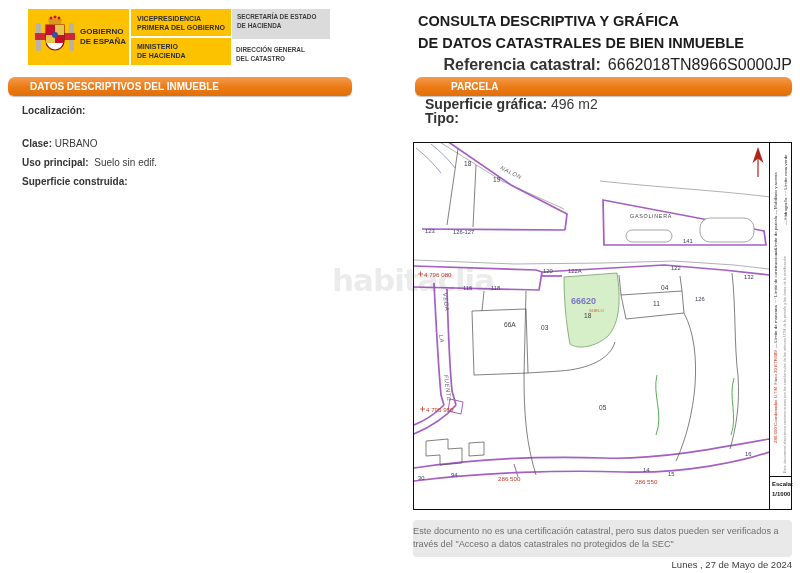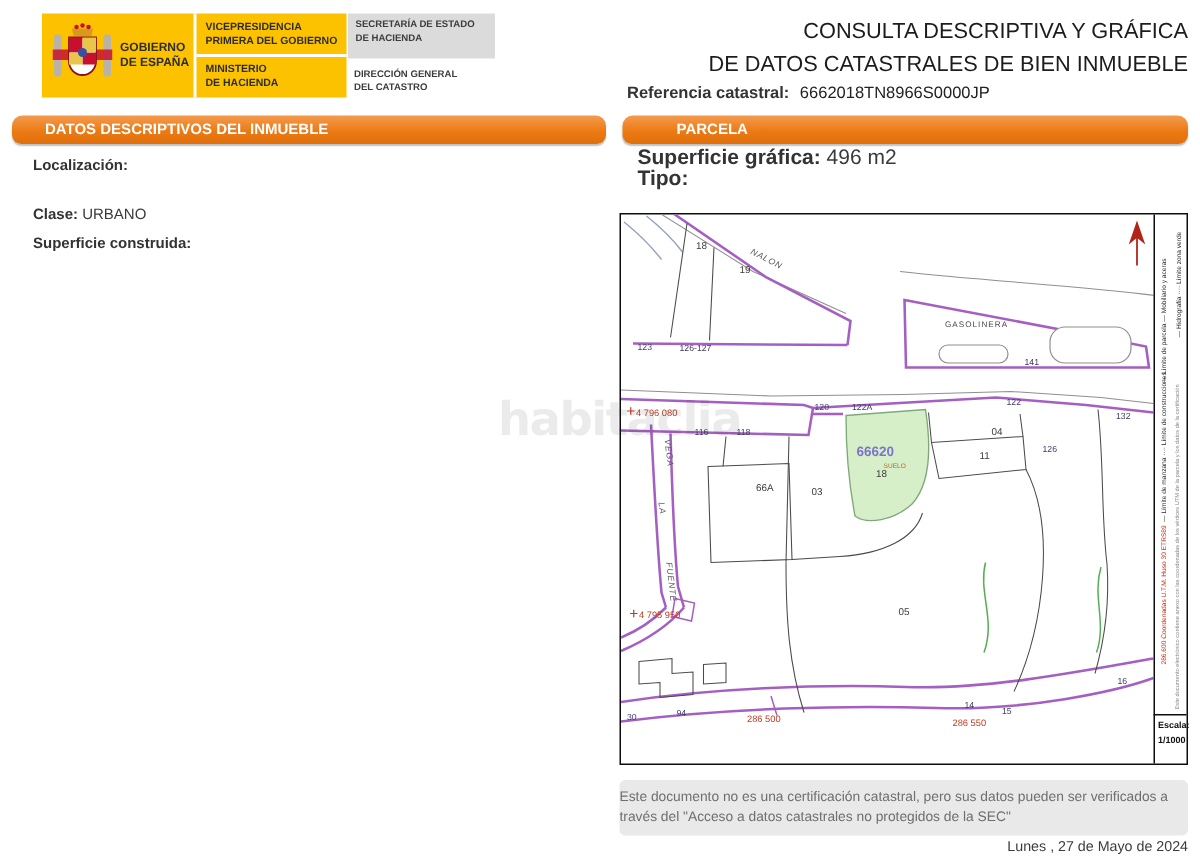--- a/index.html
+++ b/index.html
@@ -12,29 +12,29 @@
   .gov-band { left:28px; top:9px; width:203px; height:56px; background:#FCC200; }
   .coa { left:35px; top:13px; width:40px; height:48px; }
   .gob-text { left:80px; top:27px; font-size:8px; font-weight:bold; color:#2e2e2e; line-height:1.3; }
   .gov-divider-v { left:129px; top:9px; width:2px; height:56px; background:#fff; }
   .vice-text { left:137px; top:14px; font-size:7px; font-weight:bold; color:#2e2e2e; line-height:1.35; }
   .gov-divider-h { left:131px; top:36px; width:100px; height:2px; background:#fff; }
   .mini-text { left:137px; top:42px; font-size:7px; font-weight:bold; color:#2e2e2e; line-height:1.35; }
   .secret-box { left:232px; top:9px; width:98px; height:30px; background:#DBDBDB; padding:4px 5px; font-size:6.4px; font-weight:bold; color:#3d3d3d; line-height:1.4; }
   .direcc-text { left:236px; top:46px; font-size:6.4px; font-weight:bold; color:#3d3d3d; line-height:1.4; }
 
-  .doc-title { left:418px; top:11px; width:374px; text-align:right; font-size:14.5px; font-weight:normal; color:#1c1c1c; line-height:1.5; }
-  .ref-line { left:418px; top:56px; width:374px; text-align:left; font-size:11px; color:#222; }
+  .doc-title { left:418px; top:11px; width:374px; text-align:left; font-size:14.5px; font-weight:bold; color:#1c1c1c; line-height:1.5; }
+  .ref-line { left:418px; top:56px; width:374px; text-align:right; font-size:16px; color:#222; }
   .ref-line b { margin-right:7px; }
 
   
   .bar { top:77px; height:19px; background:linear-gradient(180deg,#F49B4D 0%,#EC7A14 55%,#E06F0B 100%);
          border-radius:7px 7px 6px 6px; color:#fff; font-weight:bold; font-size:10px; line-height:19px;
          padding-left:22px; box-shadow:0 1px 1px rgba(0,0,0,.25); }
-  .bar-left { left:8px; width:396px; }
+  .bar-left { left:8px; width:344px; }
   .bar-right { left:415px; width:377px;padding-left:36px; }
 
   
   .inm { left:18px; top:100px; font-size:10px; line-height:13px; color:#3a3a3a; }
   .inm .row { margin:4px; }
   .inm .gap { height:11px; }
   .inm .row4 { line-height:15px; }
   b.lab { color:#333; }
 
   
@@ -109,20 +109,21 @@
   <span>DATOS DESCRIPTIVOS DEL INMUEBLE</span>
 </div>
 <div class="abs bar bar-right">
   <span>PARCELA</span>
 </div>
 
 <div class="abs inm">
   <div class="row"><b class="lab">Localización:</b></div>
   <div class="gap"></div>
   <div class="row row4"><b class="lab">Clase:</b>&nbsp;<span>URBANO</span></div>
+  <div class="row row4"><b class="lab">Uso principal:</b>&nbsp;&nbsp;<span>Suelo sin edif.</span></div>
   <div class="row row4"><b class="lab">Superficie construida:</b>&nbsp;<span></span></div>
 </div>
 
 <div class="abs par">
   <div><b class="lab">Superficie gráfica:</b>&nbsp;<span>496 m2</span></div>
   <div><b class="lab">Tipo:</b>&nbsp;<span></span></div>
 </div>
 
 <div class="abs map-frame">
   <svg id="map-svg" class="map-svg" width="355" height="365" viewBox="0 0 355 365">

